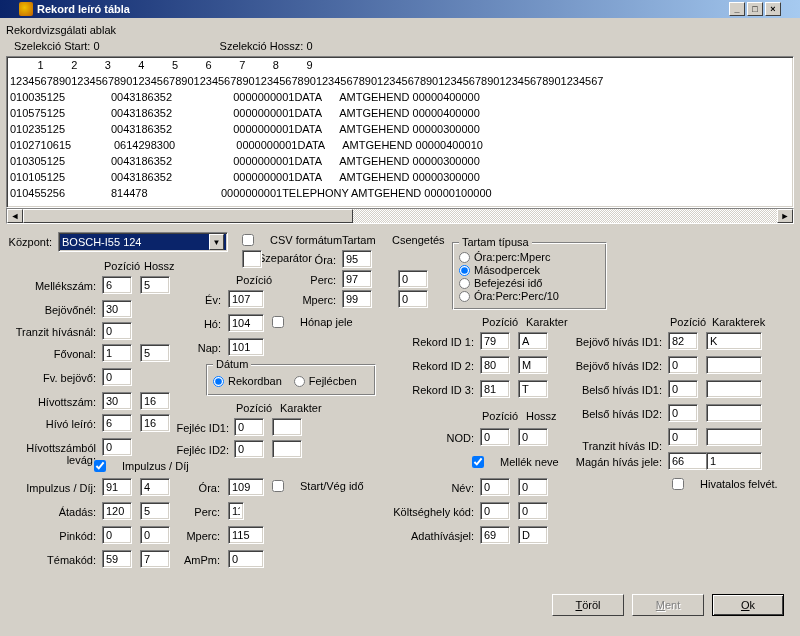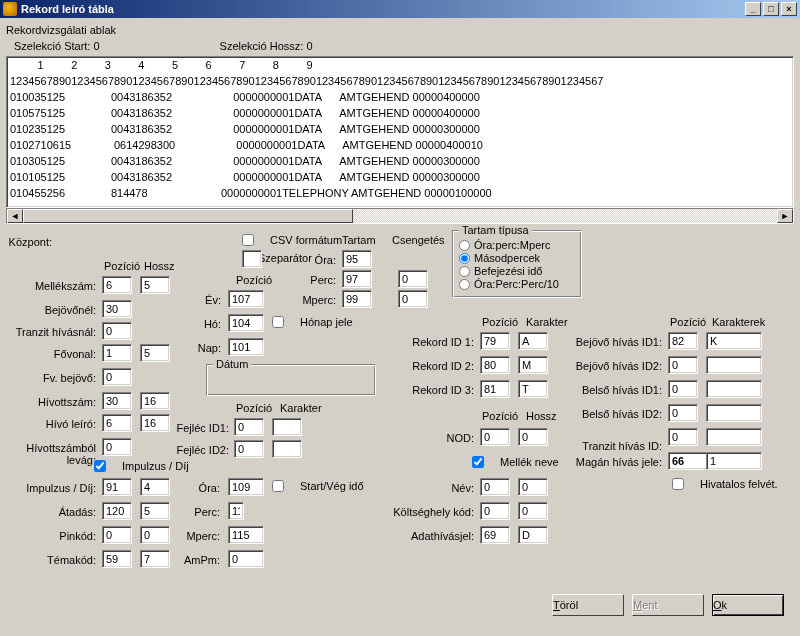--- a/index.html
+++ b/index.html
@@ -1,17 +1,17 @@
 <!DOCTYPE html>
 <html><head>
 <meta charset="utf-8">
 <style>
 * { box-sizing: border-box; margin: 0; padding: 0; font-family: "Tahoma", Arial, sans-serif; font-size: 11px; }
 body { background: #d4d0c8; width: 800px; height: 636px; overflow: hidden; }
-.titlebar { background: linear-gradient(to right, #0a246a, #a6caf0); color: #fff; height: 18px; display: flex; align-items: center; padding: 0 3px; }
+.titlebar { background: linear-gradient(to right, #0a246a, #a6caf0); color: #fff; height: 18px; display: flex; align-items: center; padding: 0 19px; }
 .titlebar .icon { width: 14px; height: 14px; margin-right: 4px; background: radial-gradient(circle at 40% 40%, #f0c000, #c06000); border-radius: 2px; position: relative; }
 .titlebar .title { font-weight: bold; flex: 1; }
 .winbtn { width: 16px; height: 14px; background: #d4d0c8; border: 1px solid #fff; border-right-color:#404040; border-bottom-color:#404040; margin-left: 2px; display: flex; align-items: center; justify-content: center; font-family: Arial; font-size: 9px; line-height: 1; color:#000; font-weight:bold;}
 .content { padding: 4px 6px; }
 .subheader { padding: 2px 0 4px; }
 .selrow { display: flex; padding: 0 8px 4px; }
 .selrow span { margin-right: 120px; }
 .databox { background: #fff; border: 1px solid #808080; border-right-color:#fff; border-bottom-color:#fff; box-shadow: inset 1px 1px 0 #404040, inset -1px -1px 0 #d4d0c8; height: 152px; font-family: "Courier New", monospace; font-size: 11px; padding: 1px 3px; overflow: hidden; white-space: pre; line-height: 15px; position:relative;}
 .hscroll { display: flex; height: 16px; background:#d4d0c8; border:1px solid #fff; border-top-color:#808080; border-left-color:#808080; margin-top:0;}
 .hscroll .arrow { width:16px; height:14px; background:#d4d0c8; border:1px solid #fff; border-right-color:#404040; border-bottom-color:#404040; display:flex;align-items:center;justify-content:center;font-size:9px;}
@@ -23,21 +23,21 @@
 .inp { position:absolute; background:#fff; border:1px solid #808080; border-right-color:#fff; border-bottom-color:#fff; box-shadow: inset 1px 1px 0 #404040, inset -1px -1px 0 #d4d0c8; padding:1px 3px; height:18px; font-size:11px;}
 .chk { position:absolute; display:flex; align-items:center; gap:16px;}
 .chk input { width:12px; height:12px;}
 .grp { position:absolute; border:1px solid #808080; border-right-color:#fff; border-bottom-color:#fff; box-shadow: 1px 1px 0 #fff inset, -1px -1px 0 #808080 inset; }
 .grp .legend { position:absolute; top:-7px; left:6px; background:#d4d0c8; padding:0 3px;}
 .rad { display:flex; align-items:center; gap:4px; margin:1px 6px;}
 .rad input { width:11px;height:11px;}
 .combo { position:absolute; background:#0a246a; color:#fff; height:20px; display:flex; align-items:center; padding:0 3px; border:1px solid #808080; border-right-color:#fff; border-bottom-color:#fff; box-shadow: inset 1px 1px 0 #404040, inset -1px -1px 0 #d4d0c8;}
 .combo .dd { width:15px; height:16px; background:#d4d0c8; border:1px solid #fff; border-right-color:#404040; border-bottom-color:#404040; color:#000; display:flex; align-items:center; justify-content:center; font-size:8px; margin-left:auto;}
 .btnbar { position:absolute; bottom:8px; right:10px; display:flex; gap:8px;}
-.btn { width:72px; height:22px; background:#d4d0c8; border:1px solid #fff; border-right-color:#404040; border-bottom-color:#404040; display:flex;align-items:center;}
+.btn { width:72px; height:22px; background:#d4d0c8; border:1px solid #fff; border-right-color:#404040; border-bottom-color:#404040; display:flex;align-items:center;justify-content:center;}
 .btn.disabled { color:#808080; text-shadow:1px 1px 0 #fff;}
 .btn.default { border:1px solid #000; box-shadow: inset 1px 1px 0 #fff, inset -1px -1px 0 #404040;}
 .u { text-decoration: underline; }
 </style>
 </head>
 <body>
 
 <div class="titlebar">
   <span class="icon"></span>
   <span class="title">Rekord leíró tábla</span>
@@ -65,32 +65,36 @@
     <div class="arrow">◄</div>
     <div class="track">
         <div class="thumb"></div>
       </div>
     <div class="arrow">►</div>
   </div>
 
   <div class="formarea">
 
     <span class="lbl" style="left:0;top:12px;width:46px">Központ:</span>
+    <div class="combo" style="left:52px;top:8px;width:170px">
+      <span>BOSCH-I55 124</span>
+      <div class="dd">▼</div>
+    </div>
 
     <div class="chk" style="left:236px;top:10px">
         <input type="checkbox" style="">
         <span>CSV formátum</span>
       </div>
     <span class="lblL" style="left:252px;top:28px">Szeparátor</span>
     <input class="inp" style="left: 236px; top: 26px; width: 20px;" value="">
 
     <span class="lblL" style="left:336px;top:10px">Tartam</span>
     <span class="lblL" style="left:386px;top:10px">Csengetés</span>
 
-    <div class="grp" style="left:446px;top:6px;width:130px;height:68px">
+    <div class="grp" style="left:446px;top:18px;width:155px;height:68px">
       <span class="legend">Tartam típusa</span>
       <div class="rad" style="margin-top:8px">
           <input type="radio" name="tt" style="">
           <span>Óra:perc:Mperc</span>
         </div>
       <div class="rad">
           <input type="radio" name="tt" checked="" style="">
           <span>Másodpercek</span>
         </div>
       <div class="rad">
@@ -171,20 +175,30 @@
     <input class="inp" style="left: 222px; top: 90px; width: 36px;" value="104">
     <div class="chk" style="left:266px;top:92px">
         <input type="checkbox" style="">
         <span>Hónap jele</span>
       </div>
     <span class="lbl" style="left:185px;top:118px;width:30px">Nap:</span>
     <input class="inp" style="left: 222px; top: 114px; width: 36px;" value="101">
 
     <div class="grp" style="left:200px;top:140px;width:170px;height:32px">
       <span class="legend">Dátum</span>
+      <div style="display:flex;margin-top:9px">
+        <div class="rad">
+            <input type="radio" name="dt" checked="" style="">
+            <span>Rekordban</span>
+          </div>
+        <div class="rad">
+            <input type="radio" name="dt" style="">
+            <span>Fejlécben</span>
+          </div>
+      </div>
     </div>
 
     <span class="lblL" style="left:230px;top:178px">Pozíció</span>
     <span class="lblL" style="left:274px;top:178px">Karakter</span>
     <span class="lbl" style="left:168px;top:198px;width:55px">Fejléc ID1:</span>
     <input class="inp" style="left: 228px; top: 194px; width: 30px;" value="0">
     <input class="inp" style="left: 266px; top: 194px; width: 30px;" value="">
     <span class="lbl" style="left:168px;top:220px;width:55px">Fejléc ID2:</span>
     <input class="inp" style="left: 228px; top: 216px; width: 30px;" value="0">
     <input class="inp" style="left: 266px; top: 216px; width: 30px;" value="">
@@ -248,21 +262,21 @@
     <span class="lbl" style="left:560px;top:160px;width:96px">Belső hívás ID1:</span>
     <input class="inp" style="left: 662px; top: 156px; width: 30px;" value="0">
     <input class="inp" style="left: 700px; top: 156px; width: 56px;" value="">
     <span class="lbl" style="left:560px;top:184px;width:96px">Belső hívás ID2:</span>
     <input class="inp" style="left: 662px; top: 180px; width: 30px;" value="0">
     <input class="inp" style="left: 700px; top: 180px; width: 56px;" value="">
     <span class="lbl" style="left:560px;top:216px;width:96px">Tranzit hívás ID:</span>
     <input class="inp" style="left: 662px; top: 204px; width: 30px;" value="0">
     <input class="inp" style="left: 700px; top: 204px; width: 56px;" value="">
     <span class="lbl" style="left:560px;top:232px;width:96px">Magán hívás jele:</span>
-    <input class="inp" style="left: 662px; top: 228px; width: 54px; font-weight: bold;" value="66">
+    <input class="inp" style="left: 662px; top: 228px; width: 54px;" value="66">
     <input class="inp" style="left: 700px; top: 228px; width: 56px;" value="1">
 
     <div class="chk" style="left:666px;top:254px">
         <input type="checkbox" style="">
         <span>Hivatalos felvét.</span>
       </div>
 
     <div class="btnbar">
       <div class="btn">
           <span><span class="u">T</span><span></span>öröl</span>

